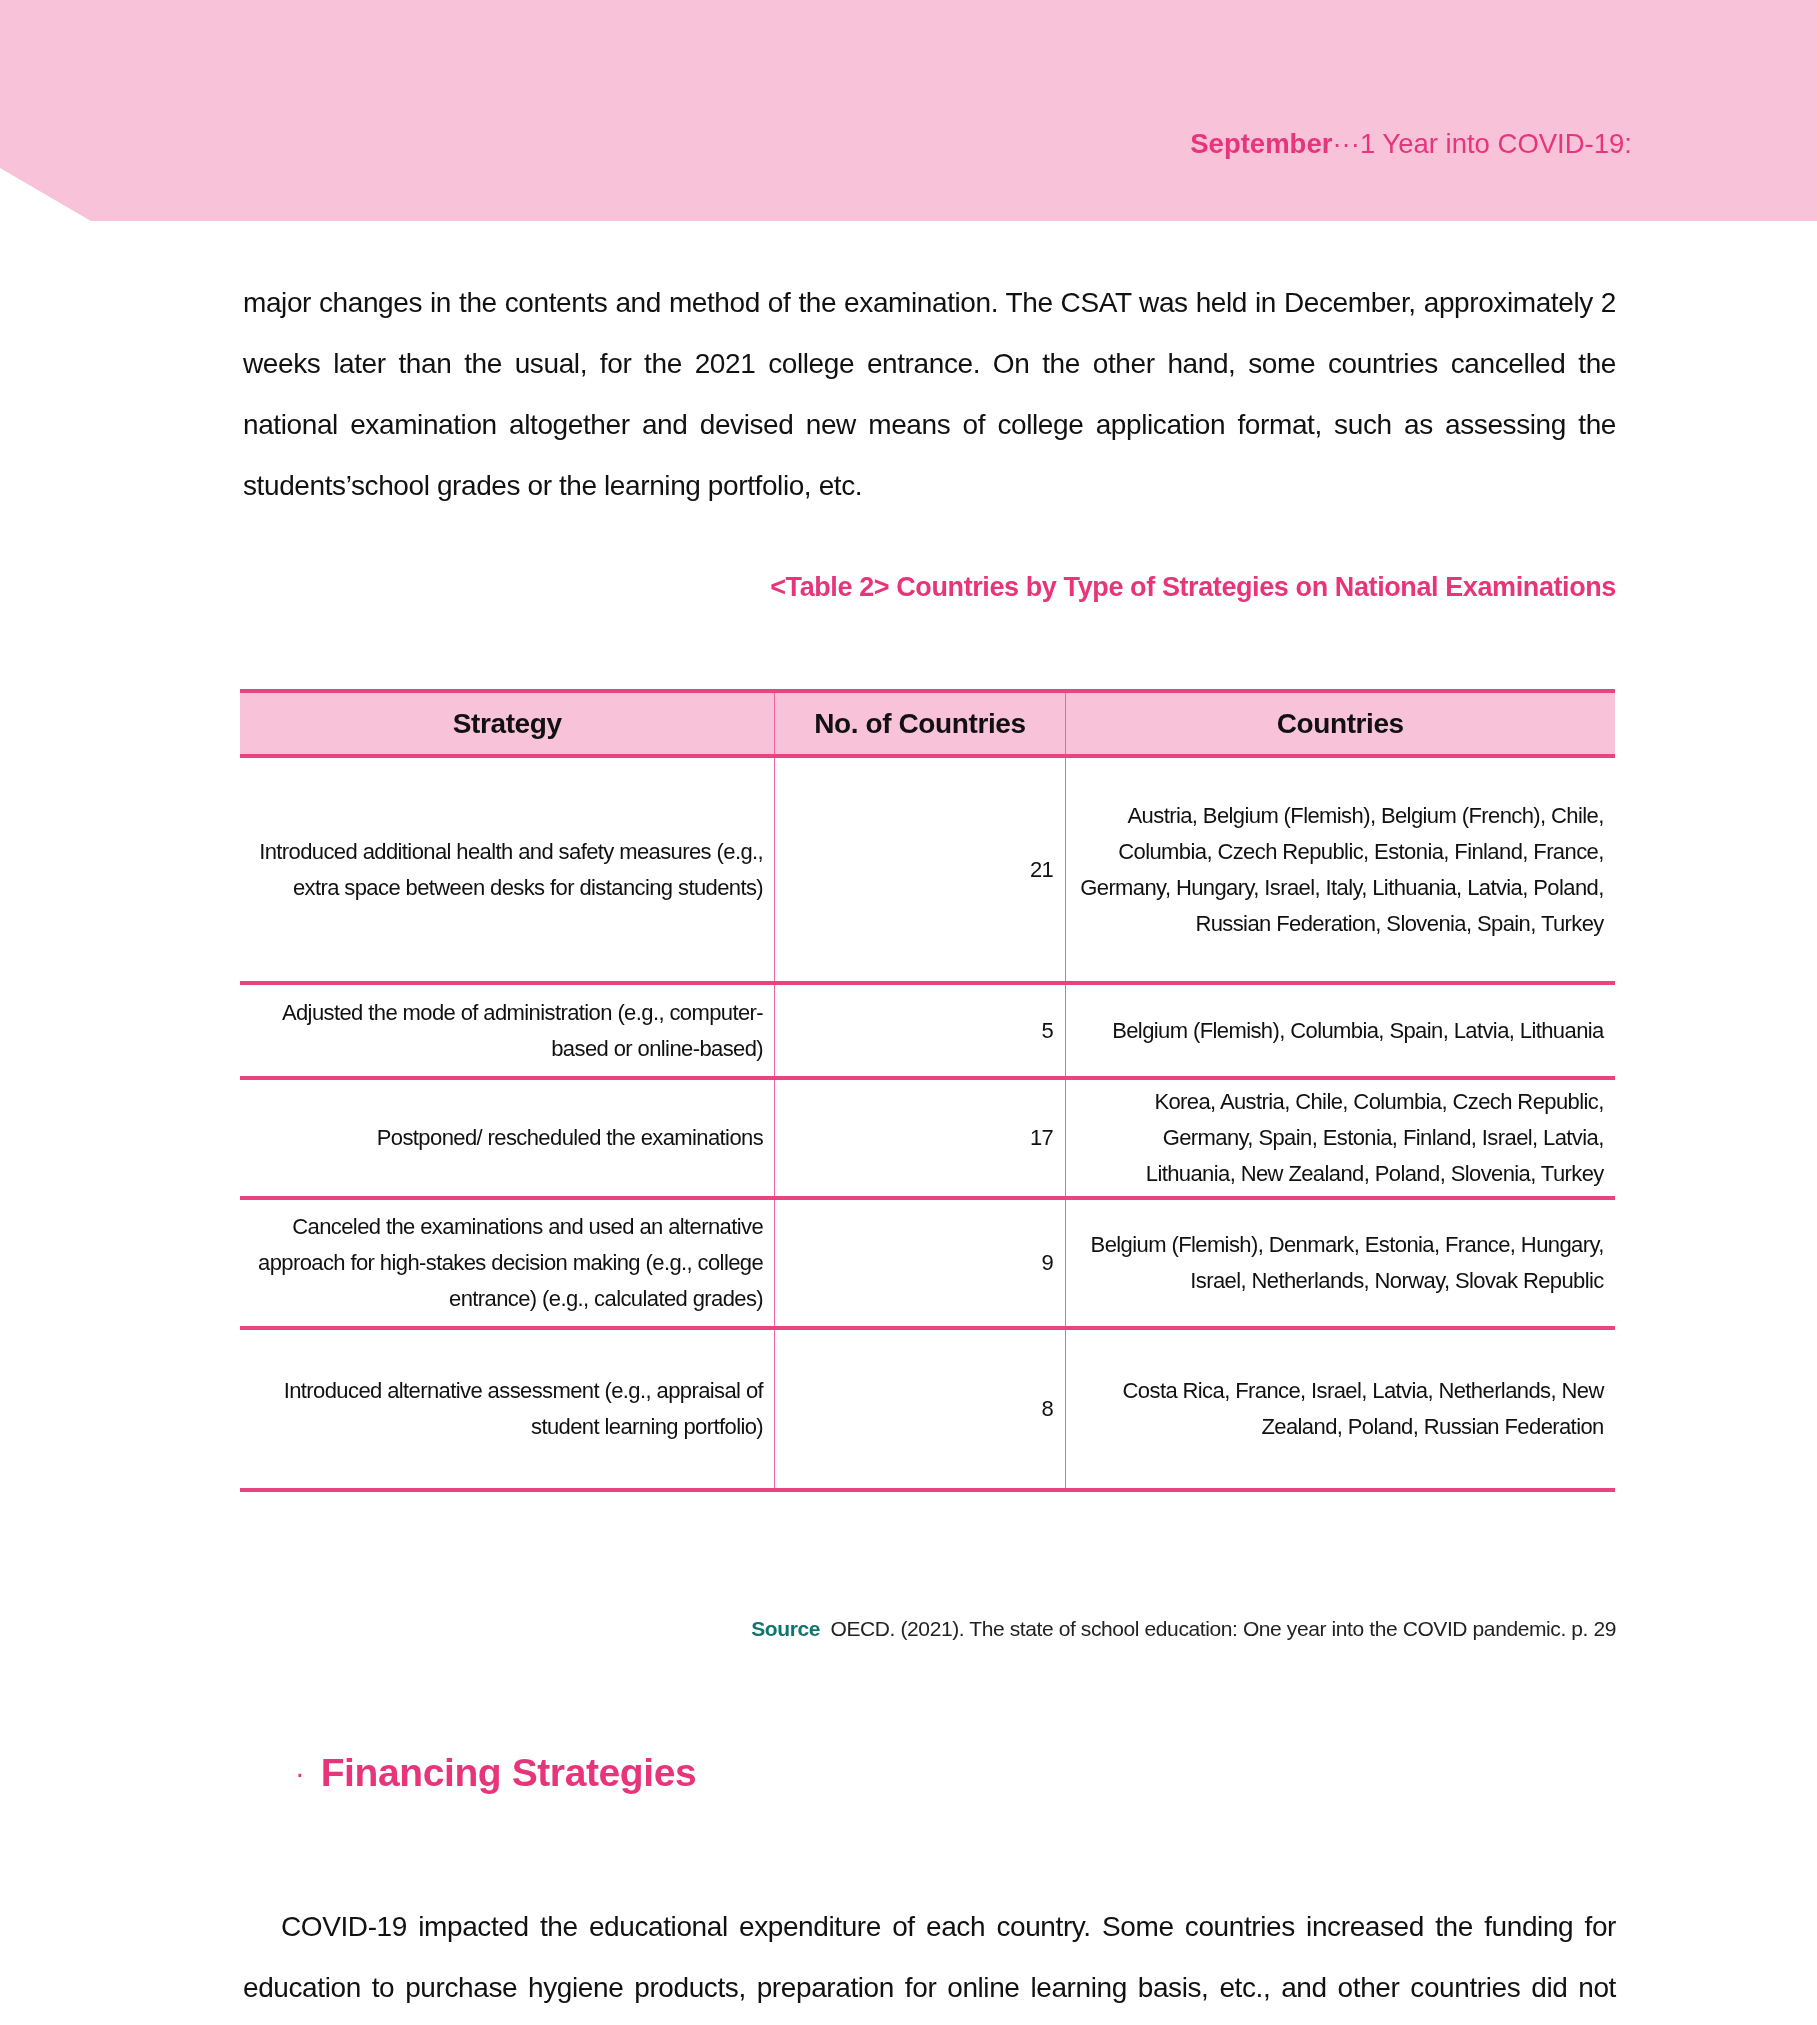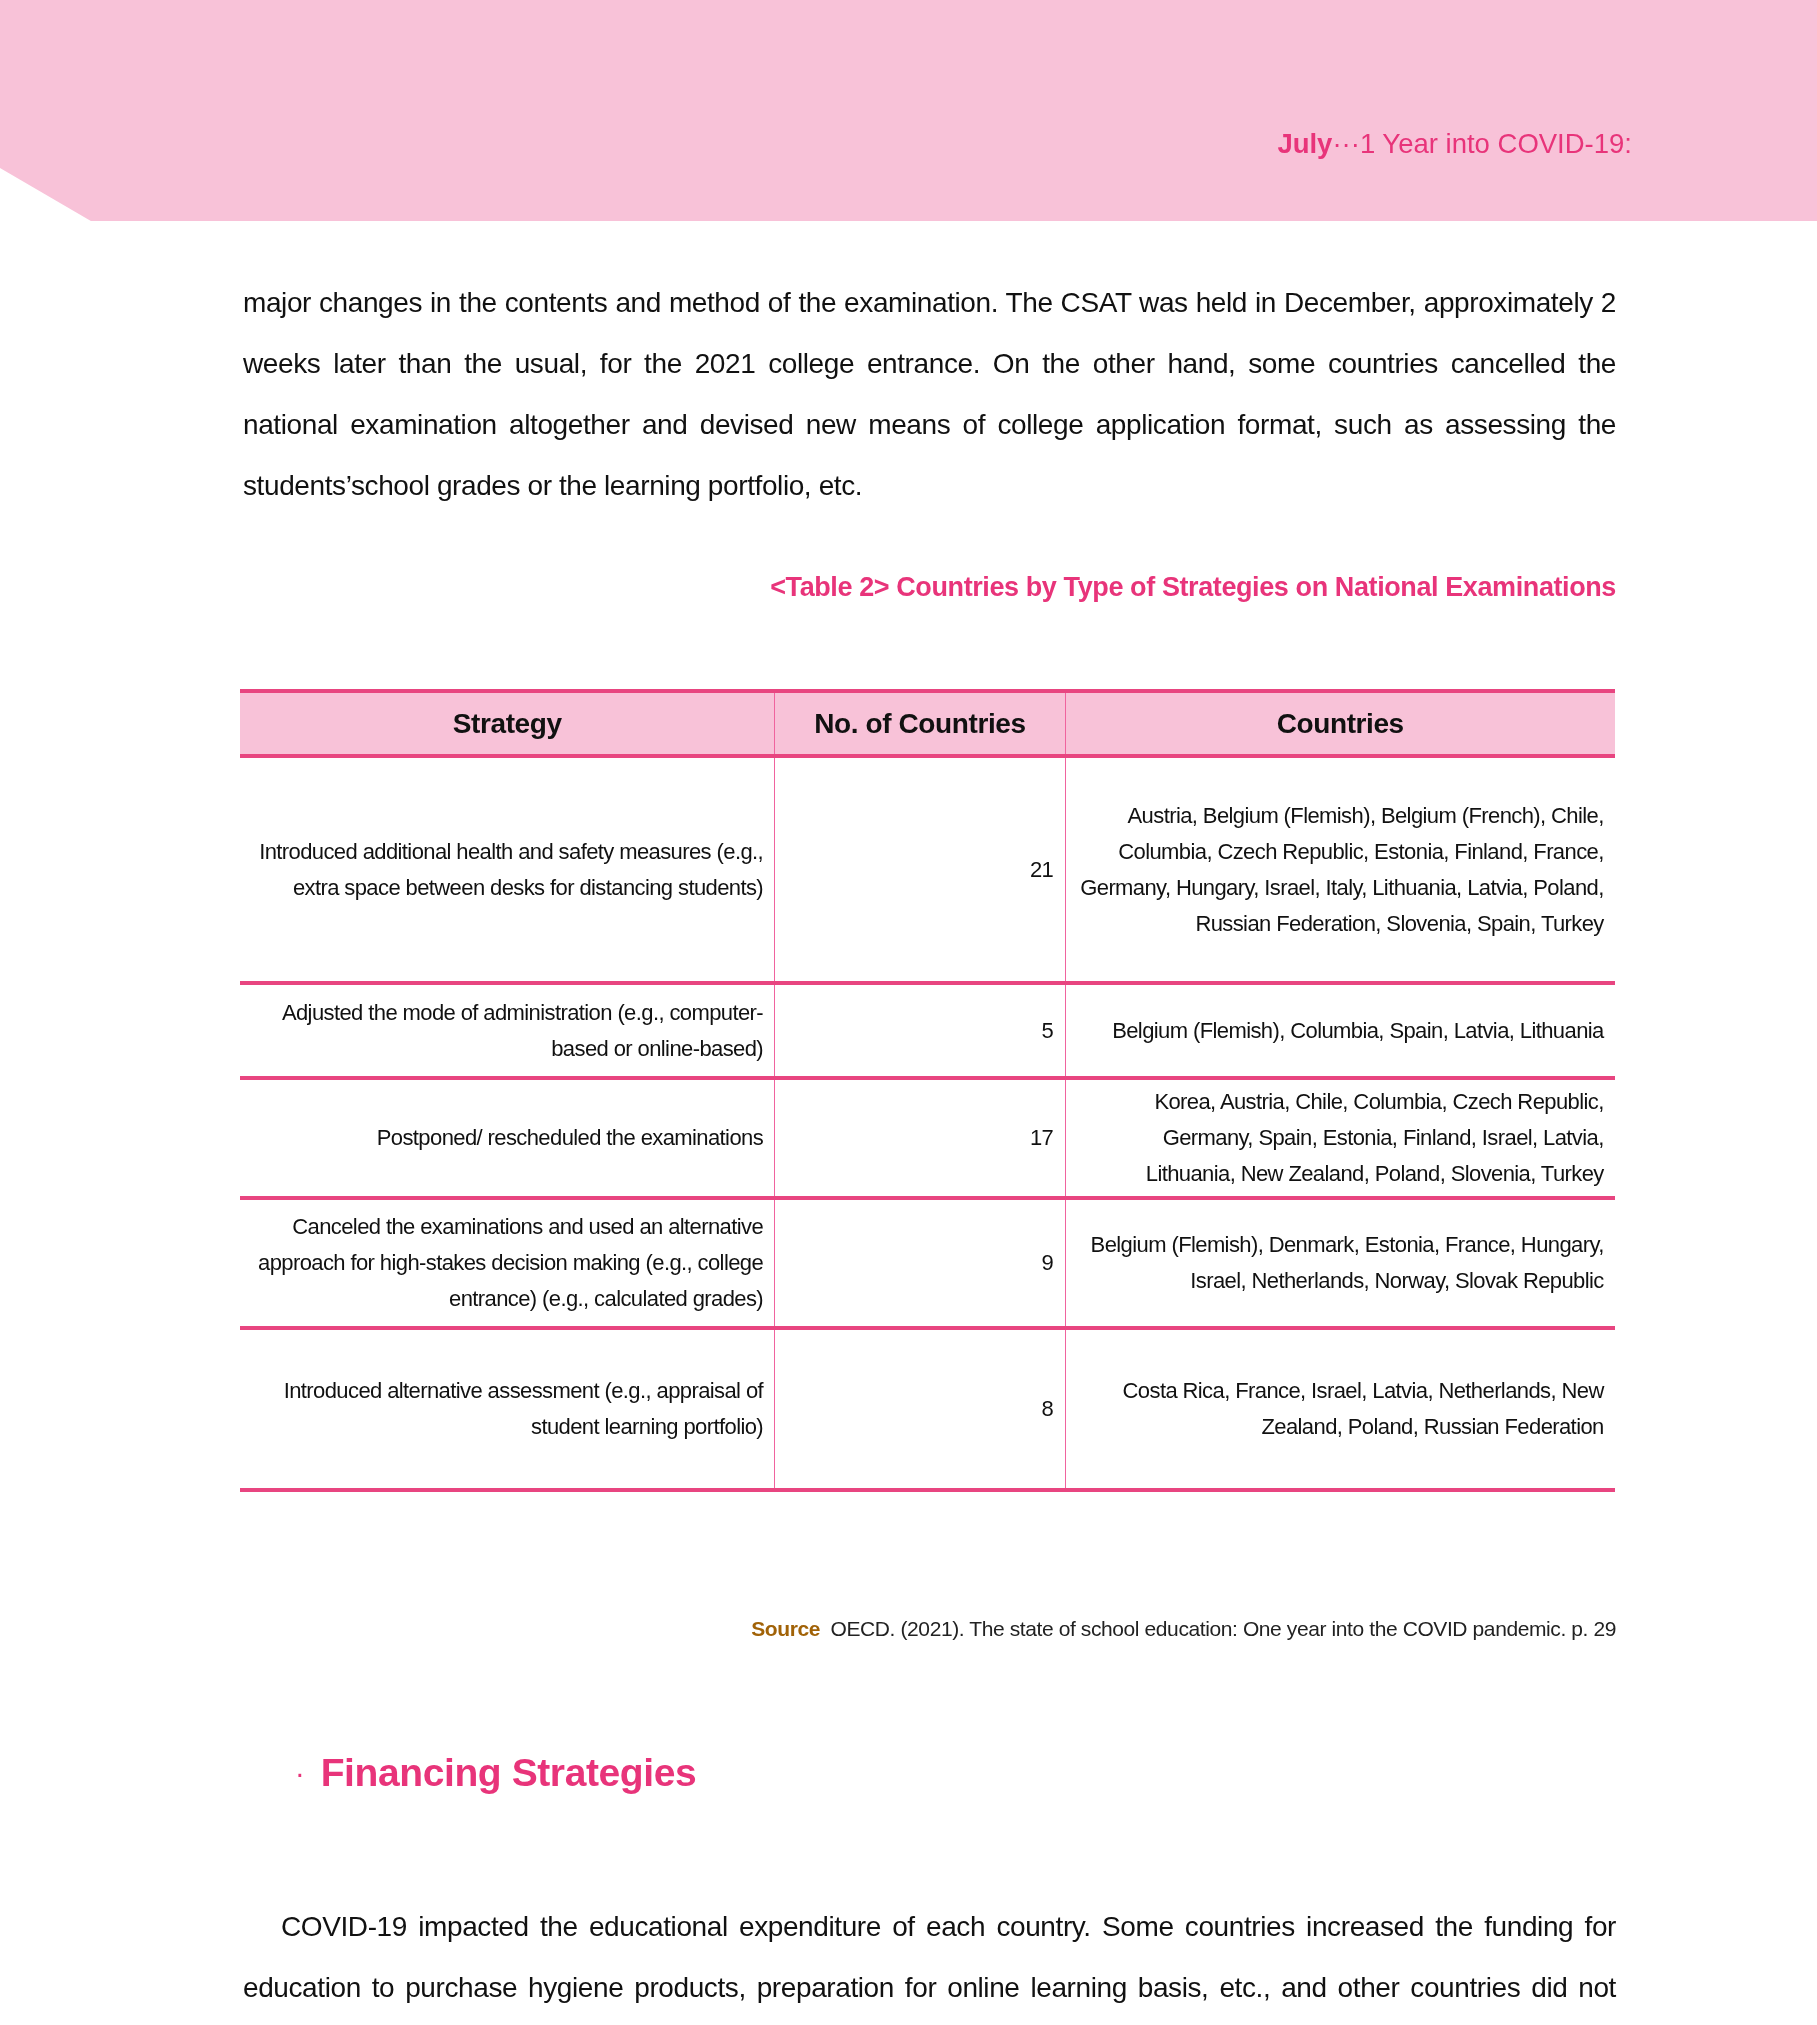--- a/index.html
+++ b/index.html
@@ -44,35 +44,35 @@
   table.strategies td:nth-child(2),table.strategies td:nth-child(3){border-left:1.6px solid var(--bthin);}
   tbody tr:nth-child(1){height:227px;}
   tbody tr:nth-child(2){height:95px;}
   tbody tr:nth-child(3){height:95px;}
   tbody tr:nth-child(4){height:130px;}
   tbody tr:nth-child(5){height:162px;}
   tbody tr:nth-child(6){height:95px;}
 
   
   .source{position:absolute;top:1617px;right:202px;font-size:21px;color:#222222;letter-spacing:-0.4px;}
-  .source .label{font-weight:bold;margin-right:10.5px;color:#a16207;}
+  .source .label{font-weight:bold;margin-right:10.5px;color:#0f766e;}
 
   
   .section-heading{position:absolute;left:295px;top:1751px;display:flex;align-items:center;gap:16px;}
   .section-bullet{font-size:29px;color:var(--accent);line-height:1;}
   .section-title{font-size:39px;font-weight:bold;color:var(--accent);letter-spacing:-0.4px;line-height:1.15;}
 </style>
 </head>
 <body>
 
 <div class="page">
 
   <div class="band-top"></div>
   <div class="header-text">
-    <div class="header-line1"><span class="b">July</span><span>···1 Year into COVID-19:</span></div>
+    <div class="header-line1"><span class="b">September</span><span>···1 Year into COVID-19:</span></div>
   </div>
 
   <div class="p1">major changes in the contents and method of the examination. The CSAT was held in December, approximately 2 weeks later than the usual, for the 2021 college entrance. On the other hand, some countries cancelled the national examination altogether and devised new means of college application format, such as assessing the students’school grades or the learning portfolio, etc.</div>
 
   <div class="table-title">&lt;Table 2&gt; Countries by Type of Strategies on National Examinations</div>
 
   <table class="strategies">
     <colgroup>
       <col style="width:38.9%">
       <col style="width:21.1%">

